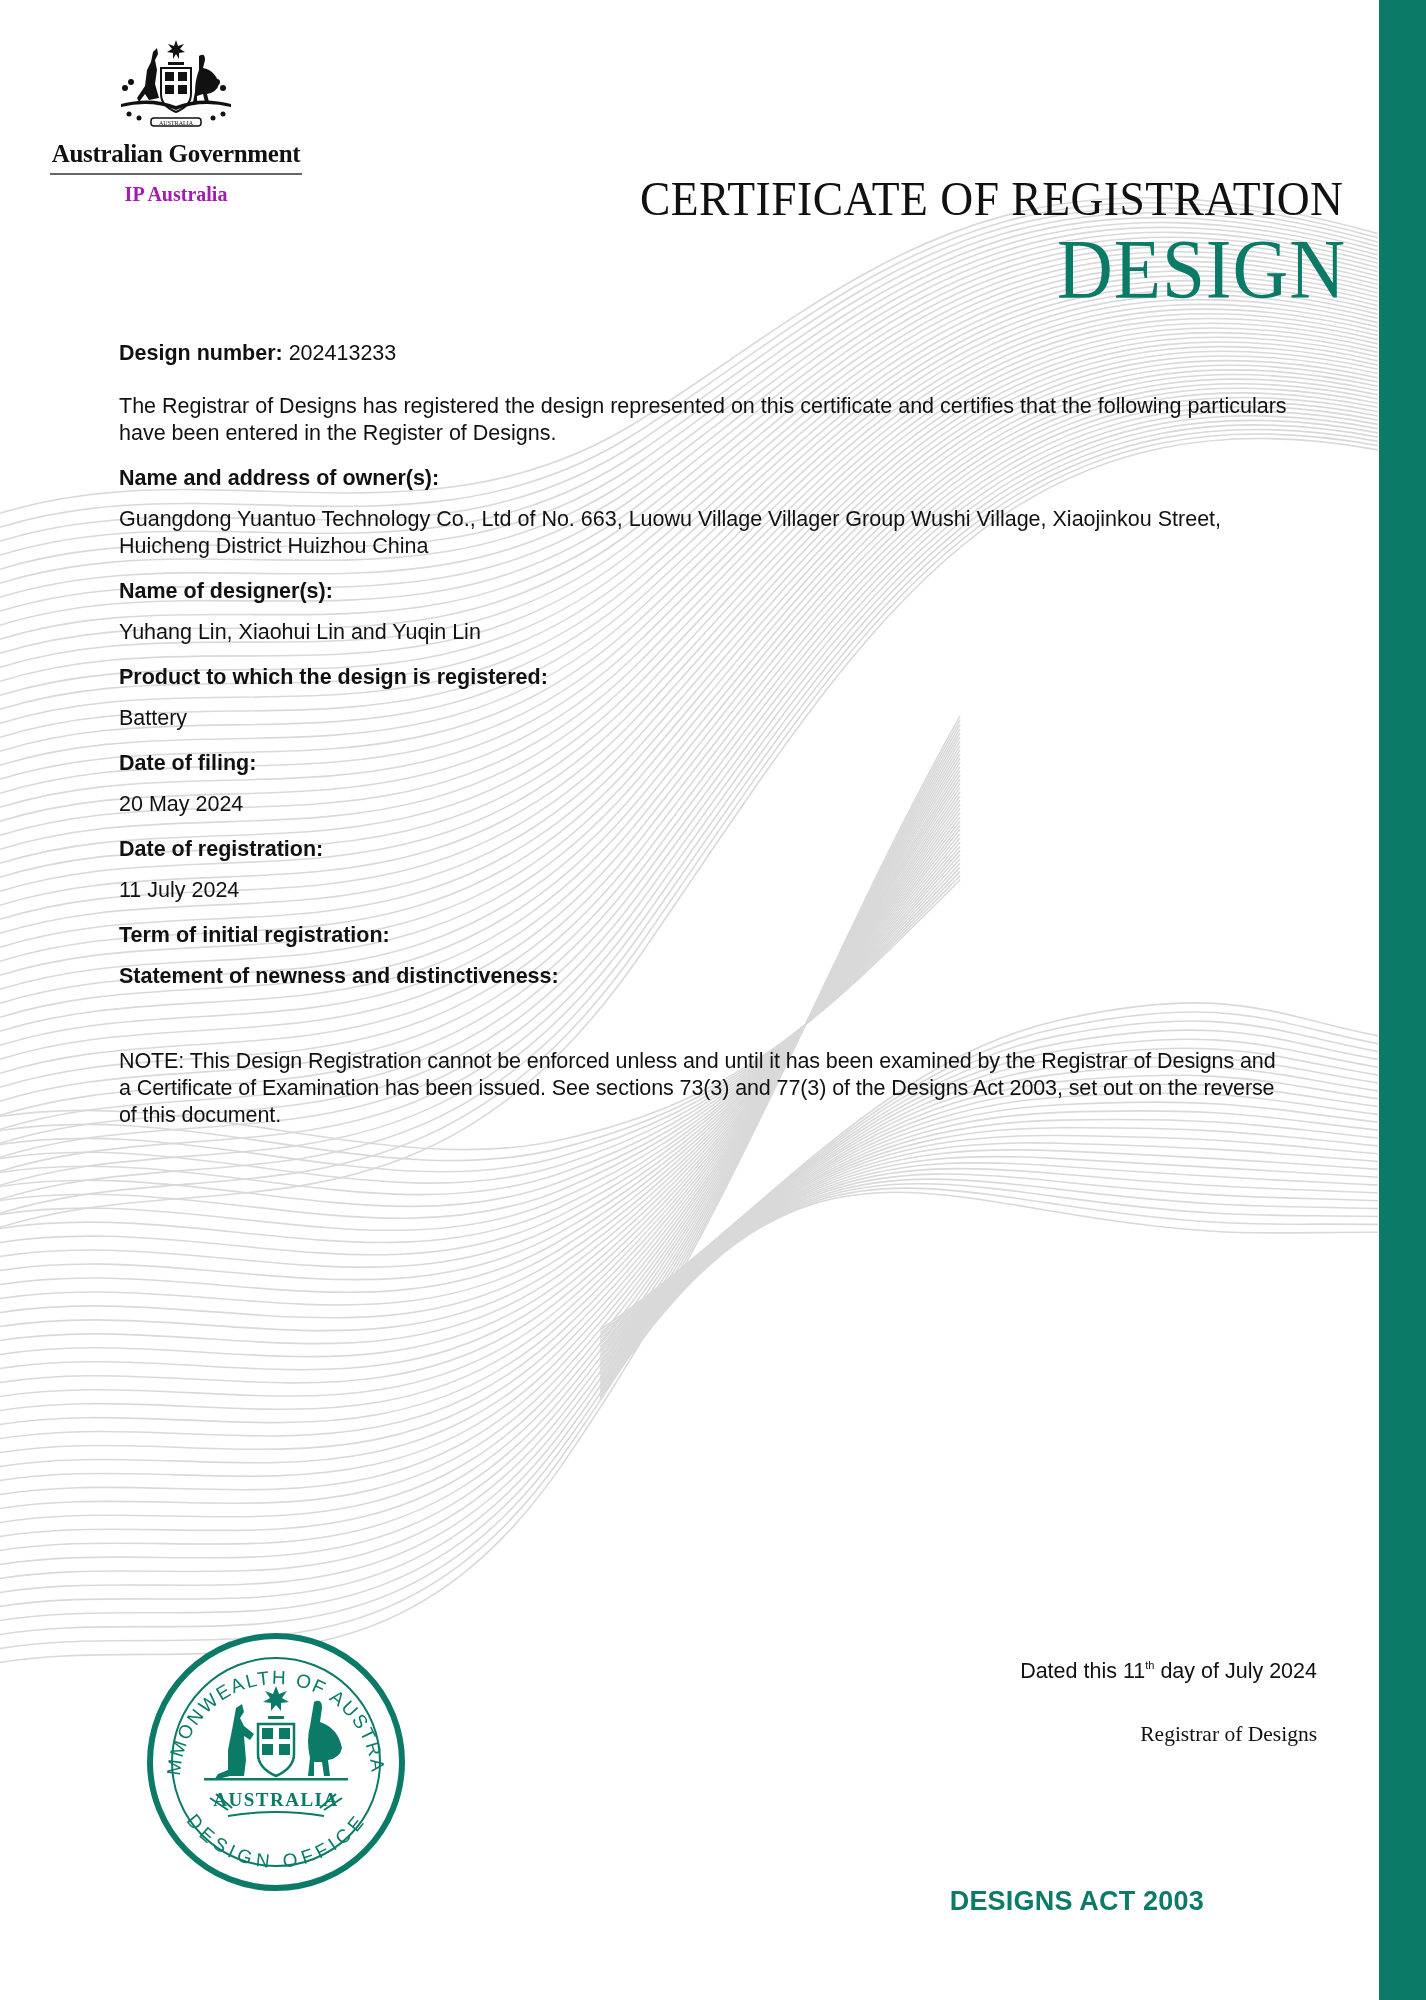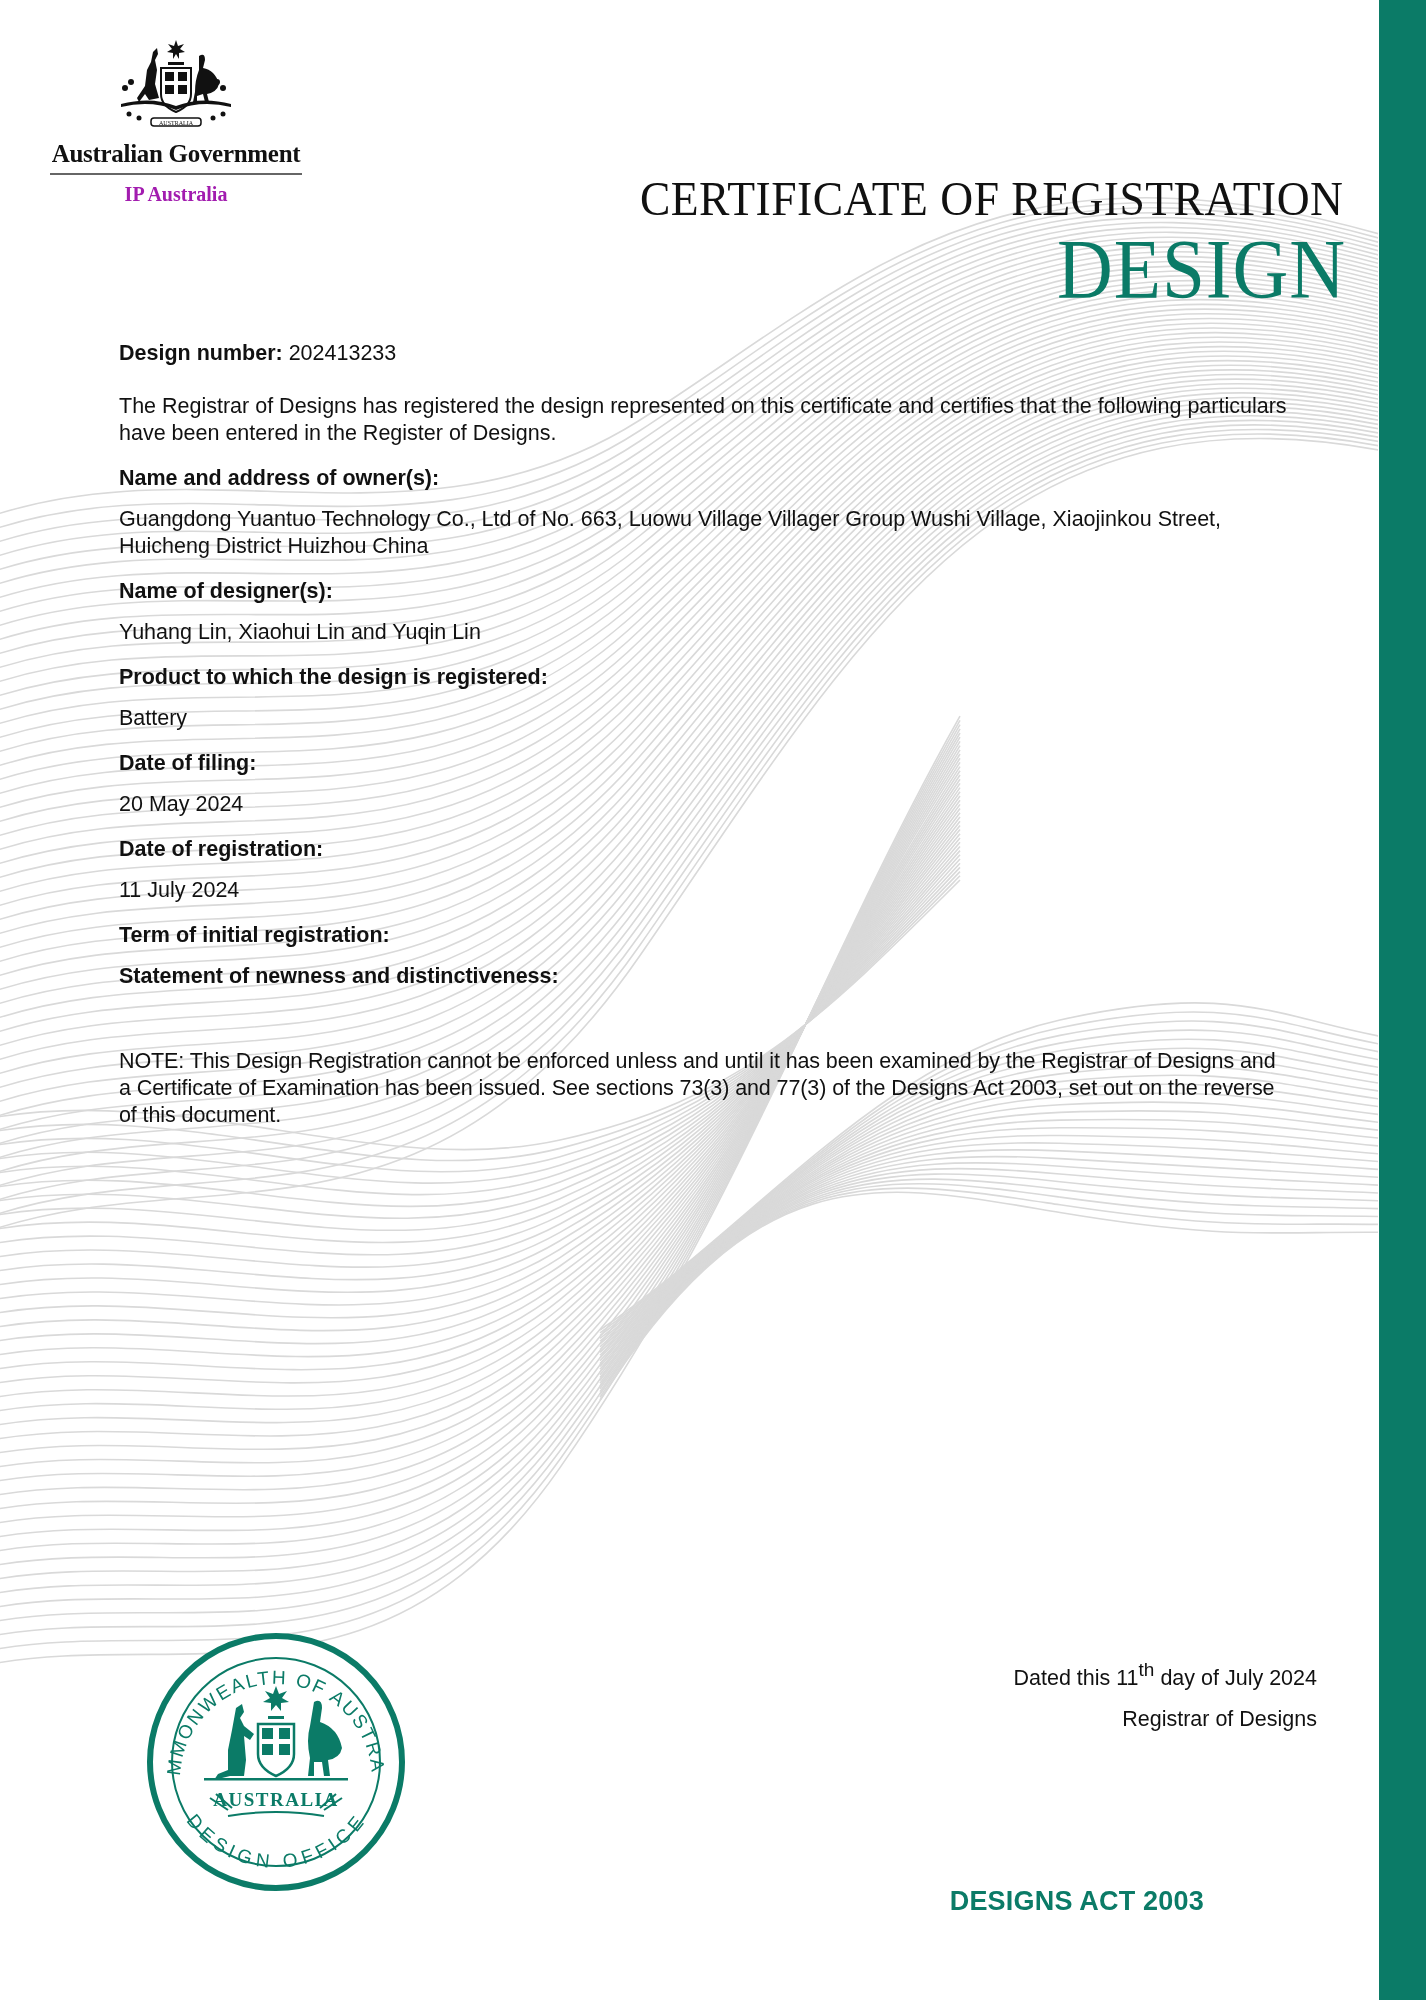--- a/index.html
+++ b/index.html
@@ -22,22 +22,22 @@
     .content .b { font-weight: bold; }
     .design-number { margin-bottom: 26px; }
     .intro { margin-bottom: 18px; }
     .field-label { font-weight: bold; margin-bottom: 14px; }
     .field-value { margin-bottom: 18px; }
     .note { margin-top: 58px; letter-spacing: -0.1px; }
 
     .seal { position: absolute; left: 144px; top: 1630px; width: 264px; height: 264px; z-index: 2; }
 
     .signature { position: absolute; right: 109px; top: 1659px; text-align: right; font-size: 21.5px; z-index: 2; }
-    .signature sup { font-size: 19px; vertical-align: 9px; }
-    .signature .role { margin-top: 16px; }
+    .signature sup { font-size: 11px; vertical-align: 9px; }
+    .signature .role { margin-top: 38px; font-family: Liberation Serif, serif; }
 
     .footer { position: absolute; left: 0; width: 1204px; top: 1886px; text-align: right; z-index: 2; color: #0b7b67; }
     .footer .act { font-weight: bold; font-size: 27px; letter-spacing: 0.2px; }
     .footer .disclaimer { font-size: 15.5px; margin-top: 6px; }
   </style>
 </head>
 <body>
 
 <svg class="wave-bg" viewBox="0 0 1378 2000" preserveAspectRatio="none" id="wave-svg">
     <g fill="none" stroke="#d9d9d9" stroke-width="1.6">

